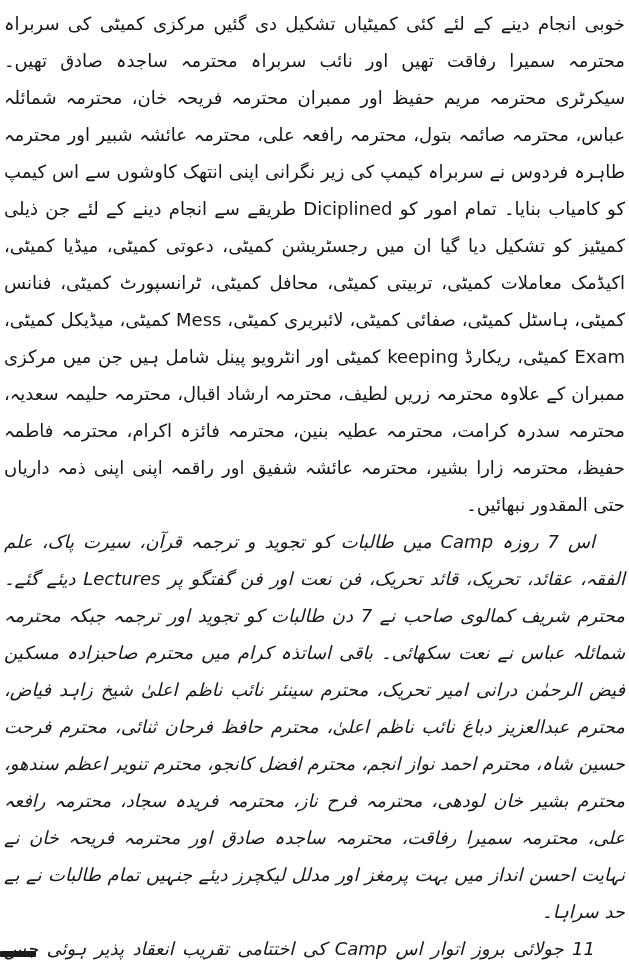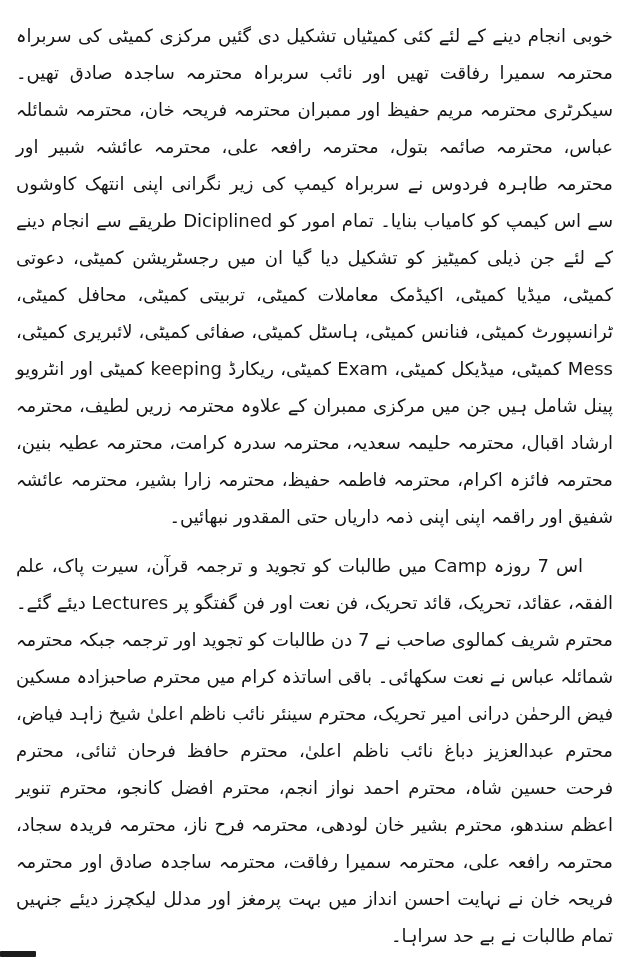--- a/index.html
+++ b/index.html
@@ -21,26 +21,27 @@
     direction: rtl;
     unicode-bidi: embed;
     text-align: justify;
     font-family: "DejaVu Sans", "Liberation Sans", sans-serif;
     font-size: 18px;
     line-height: 37px;
     color: #161616;
     letter-spacing: 0px;
   }
   .page p {
-    margin: 12px;
+    margin: 0;
     padding: 0;
     text-align: justify;
   }
   .page p.indented {
     text-indent: 30px;
+    font-style: italic;
   }
   
   .scan-artifact {
     position: absolute;
     left: 0;
     bottom: 3px;
     width: 36px;
     height: 6px;
     background: #1c1c1c;
     border-radius: 1px;

